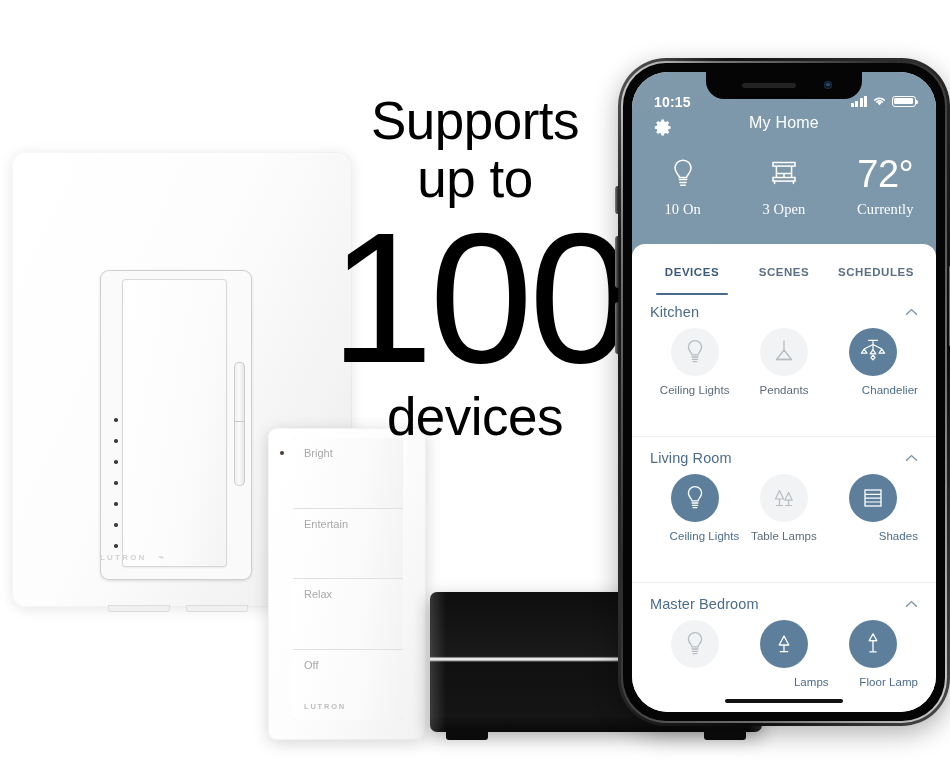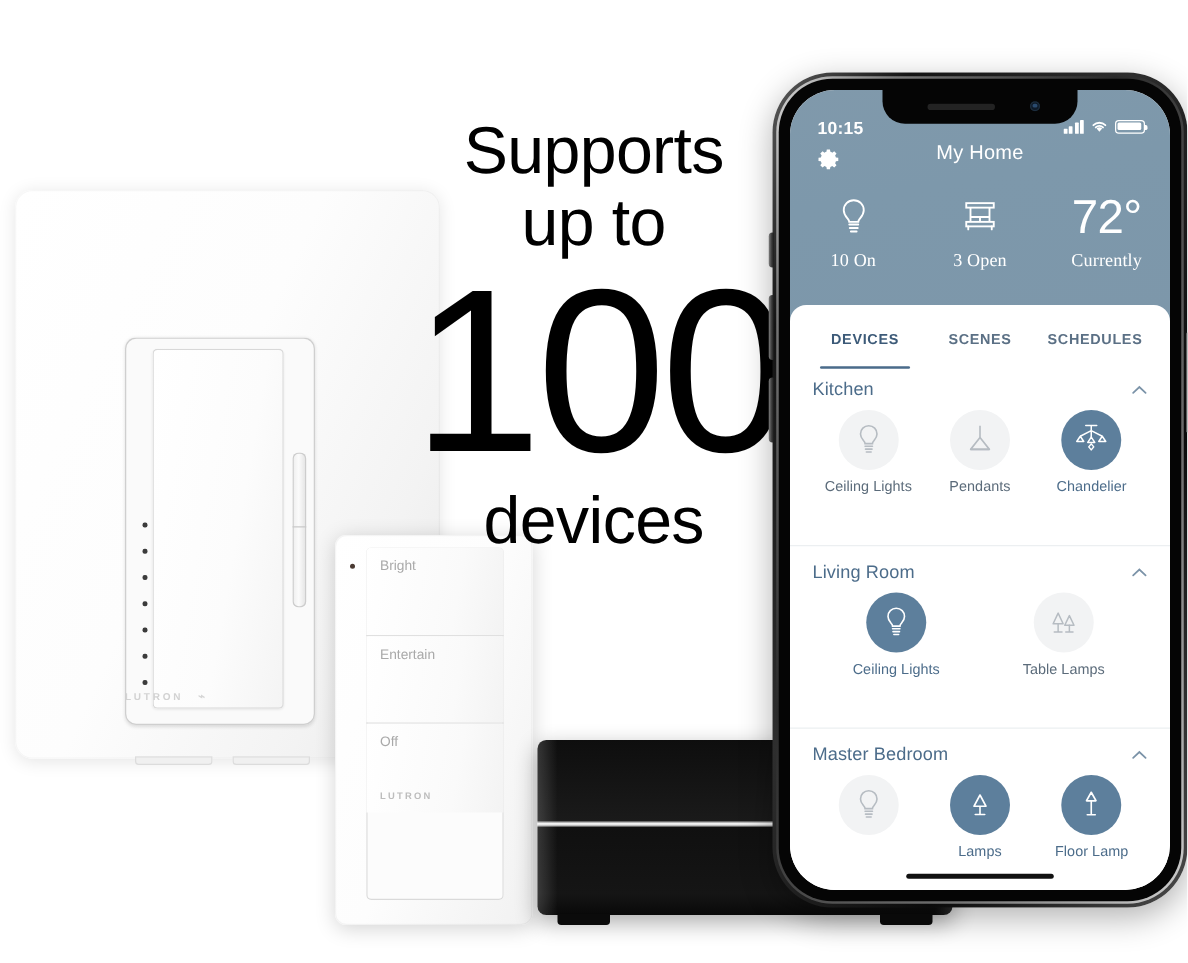--- a/index.html
+++ b/index.html
@@ -505,21 +505,21 @@
     justify-content: center;
     background: #f2f3f4;
   }
   .dev.on .dev-circle { background: #5d7f9c; }
   .dev-lbl {
     margin-top: 8px;
     font-size: 11.5px;
     color: #5b6b7a;
     letter-spacing: 0.05px;
   }
-  .dev.on .dev-lbl { color: #4c6c8a; }
+  .dev.on .dev-lbl { color: #4c6c8a; text-align: right; }
   .home-ind {
     position: absolute;
     left: 50%;
     transform: translateX(-50%);
     bottom: 9px;
     width: 118px;
     height: 4.5px;
     border-radius: 3px;
     background: #111;
     z-index: 4;
@@ -550,20 +550,23 @@
   </div>
 
   <div class="pico">
     <div class="pico-led"></div>
     <div class="pico-keys">
       <div class="pico-key">
         <span>Bright</span>
       </div>
       <div class="pico-key">
         <span>Entertain</span>
+      </div>
+      <div class="pico-key">
+        <span>Relax</span>
       </div>
       <div class="pico-key">
         <span>Off</span>
         <div class="pico-brand">LUTRON</div>
       </div>
     </div>
   </div>
 
   <div class="headline">
     <div class="l1">Supports</div>
@@ -714,20 +717,29 @@
                   <div class="dev-circle">
                     <svg width="30" height="26" viewBox="0 0 30 26">
                       <path d="M10.5 5.5 L6.5 14 h8 Z" fill="none" stroke="#b6bcc2" stroke-width="1.2" stroke-linejoin="round"></path>
                       <path d="M10.5 14 v6.5 M7.4 20.5 h6.2" stroke="#b6bcc2" stroke-width="1.2" stroke-linecap="round"></path>
                       <path d="M19.5 7.5 L15.8 15.2 h7.4 Z" fill="none" stroke="#b6bcc2" stroke-width="1.2" stroke-linejoin="round"></path>
                       <path d="M19.5 15.2 v5.3 M16.6 20.5 h5.8" stroke="#b6bcc2" stroke-width="1.2" stroke-linecap="round"></path>
                     </svg>
                   </div>
                   <div class="dev-lbl">Table Lamps</div>
                 </div>
+                <div class="dev on">
+                  <div class="dev-circle">
+                    <svg width="26" height="26" viewBox="0 0 26 26">
+                      <rect x="5" y="5" width="16" height="16" fill="none" stroke="#fff" stroke-width="1.3"></rect>
+                      <path d="M5 9.4h16M5 13.2h16M5 17h16" stroke="#fff" stroke-width="1.2"></path>
+                    </svg>
+                  </div>
+                  <div class="dev-lbl">Shades</div>
+                </div>
               </div>
             </div>
 
             <div class="room">
               <div class="room-head">
                 <div class="room-name">Master Bedroom</div>
                 <svg class="chev" viewBox="0 0 14 9">
                   <path d="M1.4 7 L7 1.8 L12.6 7" fill="none" stroke="#7b93a8" stroke-width="1.6" stroke-linecap="round"></path>
                 </svg>
               </div>

